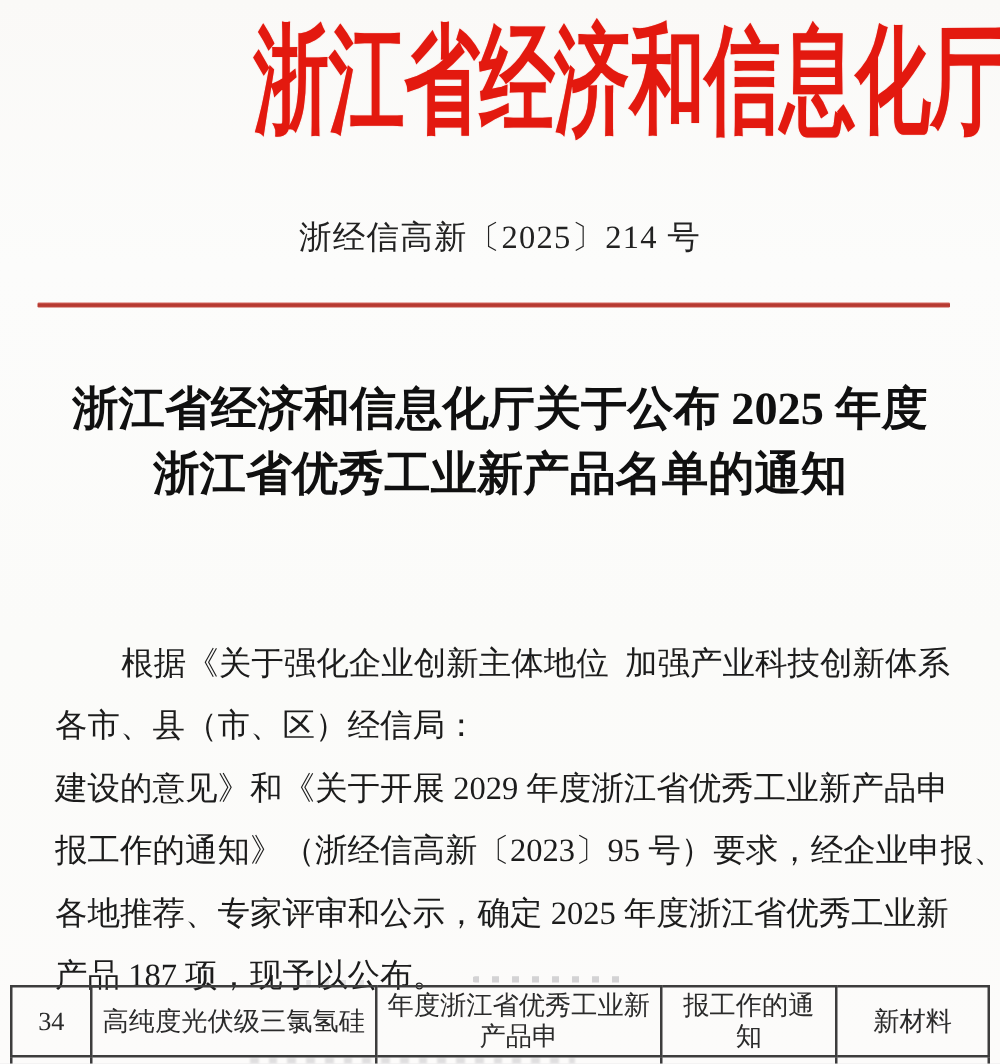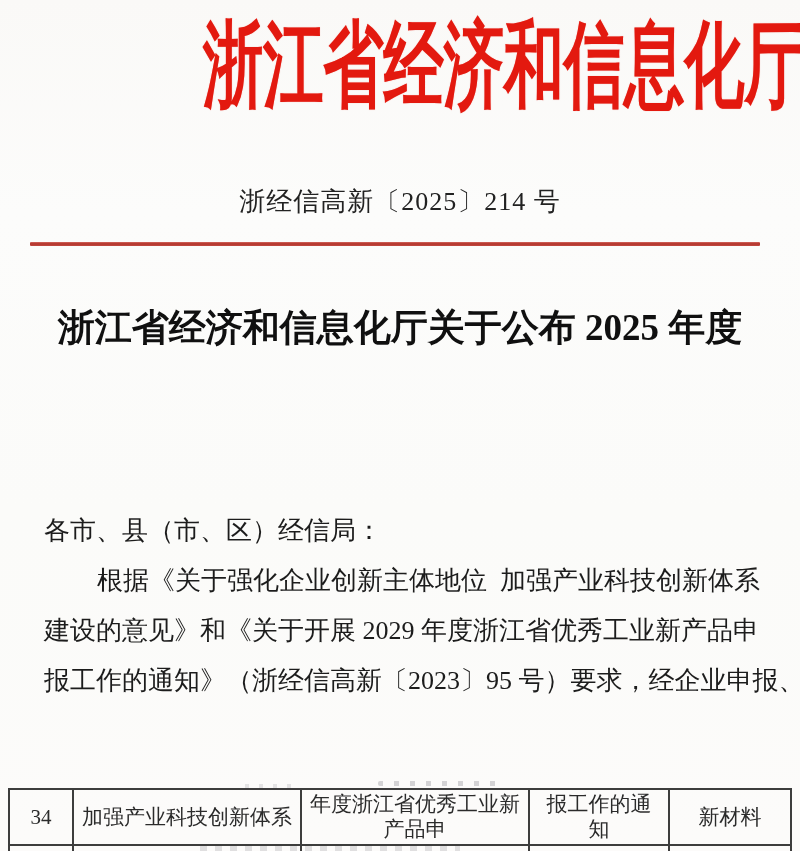--- a/index.html
+++ b/index.html
@@ -29,21 +29,21 @@
     line-height: 106px;
     font-weight: bold;
     color: #e3190f;
     transform: scaleX(0.64);
     transform-origin: 50% 50%;
     text-shadow: 0 0 1px rgba(227,25,15,.55);
   }
   
   .doc-number {
     position: absolute;
-    top: 184px;
+    top: 172px;
     left: 0;
     width: 100%;
     text-align: center;
     font-size: 26px;
     letter-spacing: 1px;
     color: #222;
     white-space: pre;
   }
   
   .red-rule {
@@ -142,44 +142,47 @@
   <div class="letterhead">
     <span class="letterhead-text">浙江省经济和信息化厅文件</span>
   </div>
 
   <div class="doc-number">浙经信高新〔2025〕214 号</div>
 
   <div class="red-rule"></div>
 
   <div class="notice-title">
     <div>浙江省经济和信息化厅关于公布 2025 年度</div>
+    <div>浙江省优秀工业新产品名单的通知</div>
   </div>
 
   <div class="body-block">
+    <div class="body-line indent">根据《关于强化企业创新主体地位  加强产业科技创新体系</div>
     <div class="body-line">各市、县（市、区）经信局：</div>
-    <div class="body-line indent">根据《关于强化企业创新主体地位  加强产业科技创新体系</div>
     <div class="body-line">建设的意见》和《关于开展 2029 年度浙江省优秀工业新产品申</div>
     <div class="body-line">报工作的通知》（浙经信高新〔2023〕95 号）要求，经企业申报、</div>
+    <div class="body-line">各地推荐、专家评审和公示，确定 2025 年度浙江省优秀工业新</div>
+    <div class="body-line">产品 187 项，现予以公布。</div>
   </div>
 
   <div class="artifact-top"></div>
   <div class="artifact-top2"></div>
 
   <table class="products-table">
     <colgroup>
       <col style="width:64px">
       <col style="width:228px">
       <col style="width:228px">
       <col style="width:140px">
       <col style="width:122px">
     </colgroup>
     <tbody>
       <tr class="row-main">
         <td>34</td>
-        <td>加强产业科技创新体系</td>
+        <td>高纯度光伏级三氯氢硅</td>
         <td>年度浙江省优秀工业新产品申</td>
         <td>报工作的通知</td>
         <td>新材料</td>
       </tr>
       <tr class="row-partial">
         <td></td>
         <td></td>
         <td></td>
         <td></td>
         <td></td>

